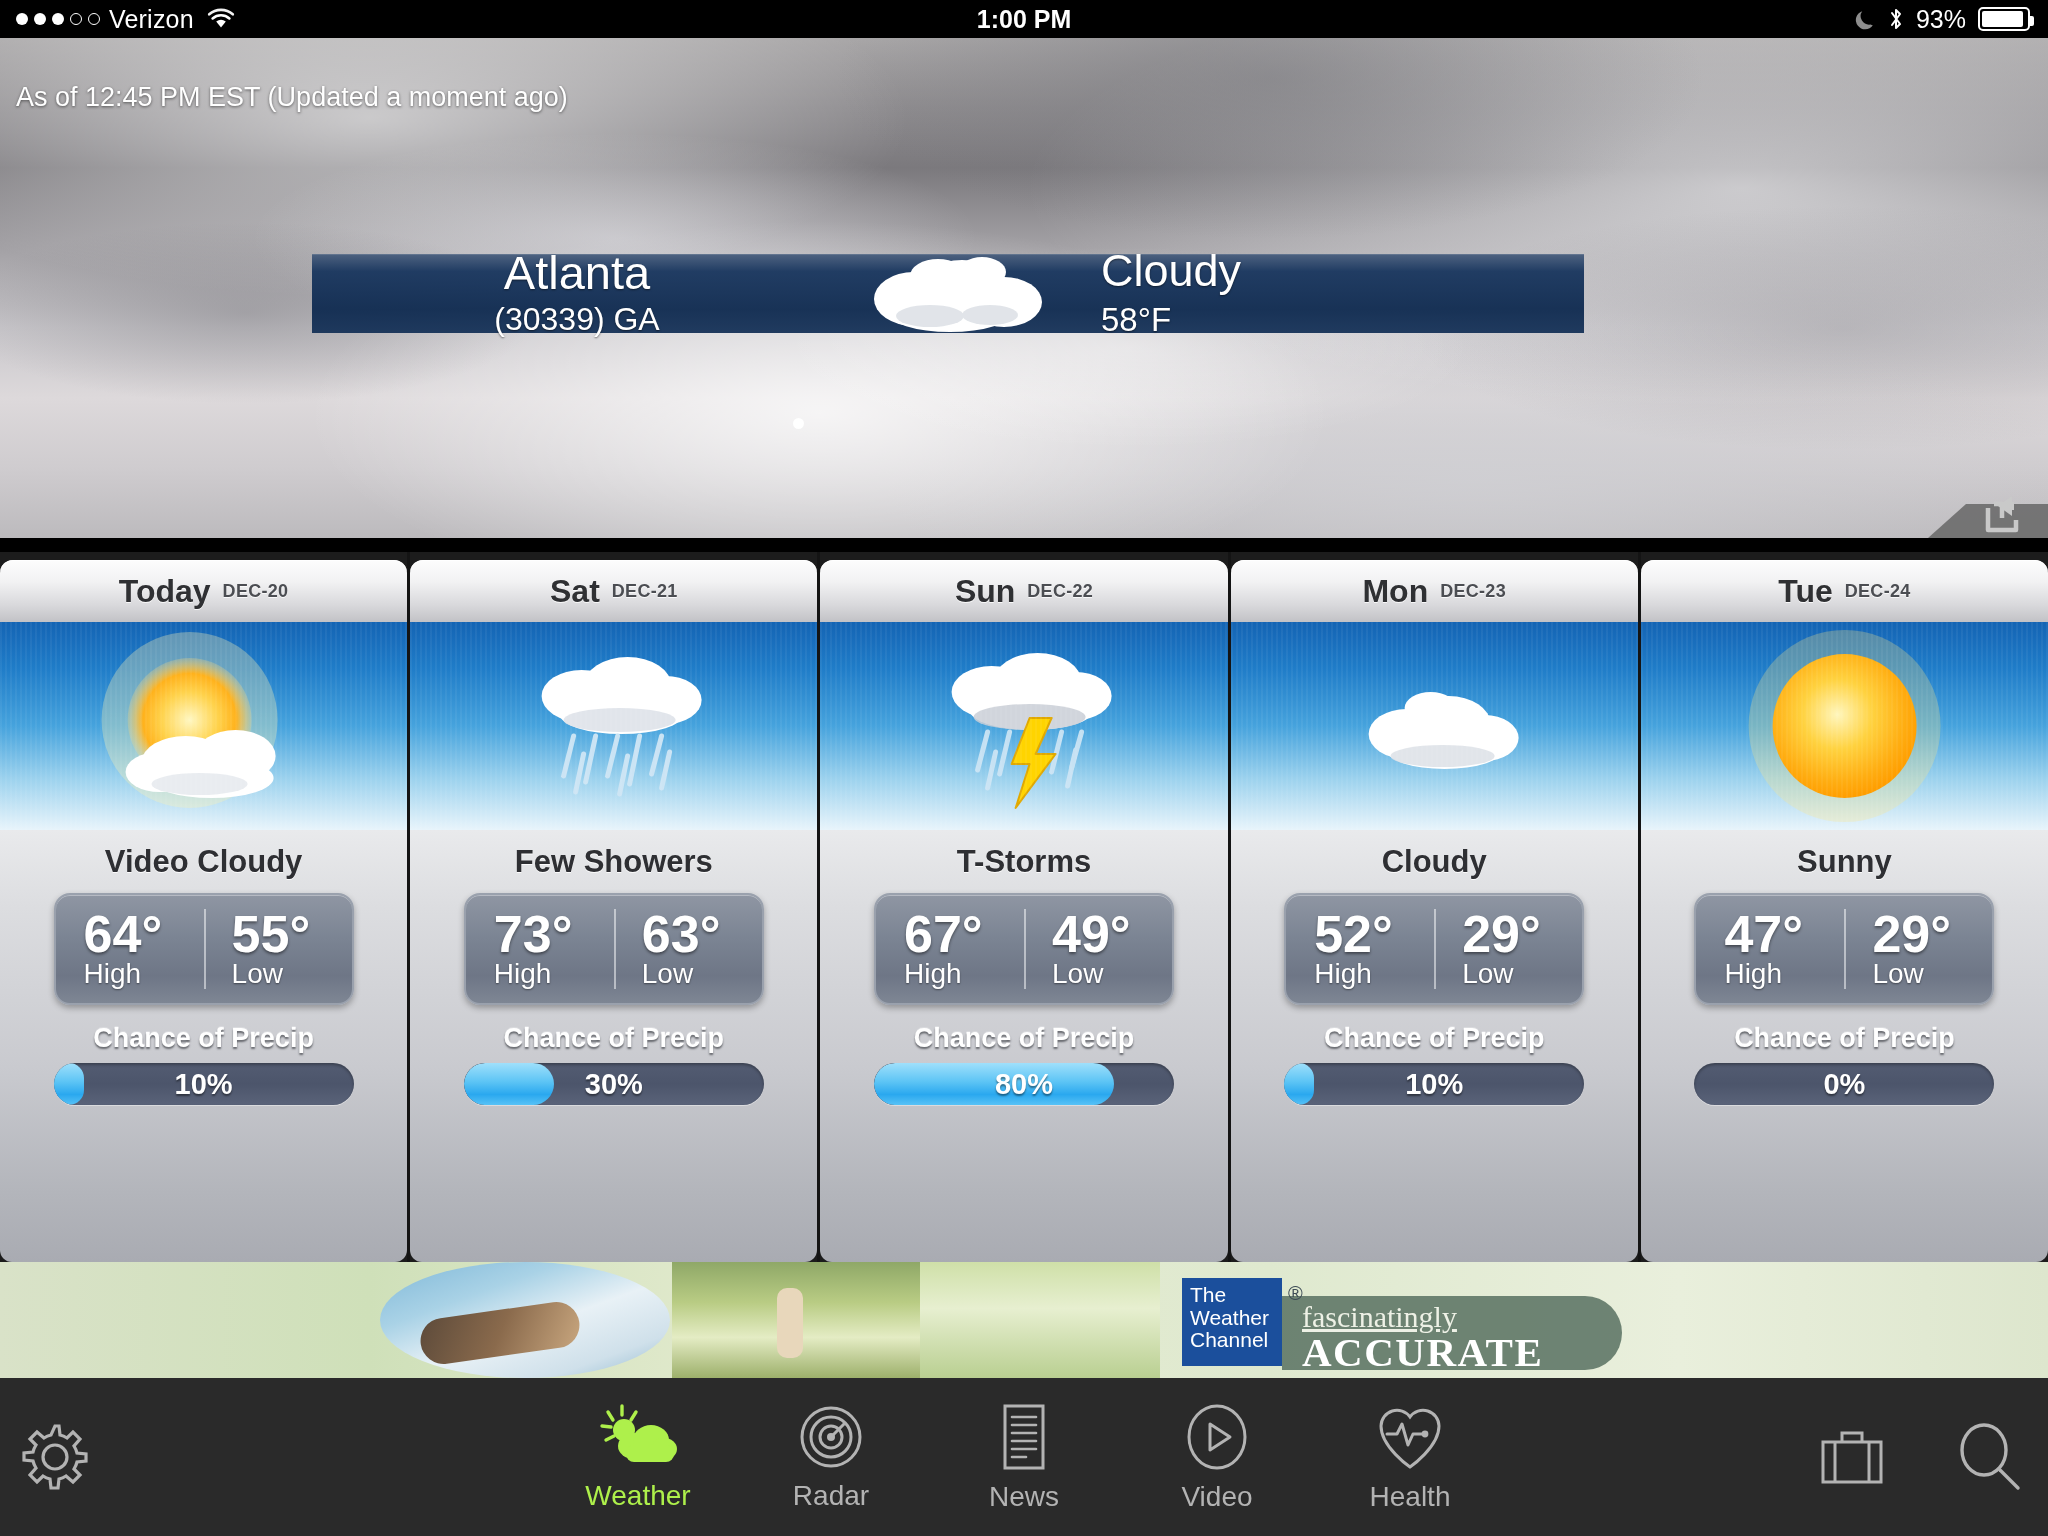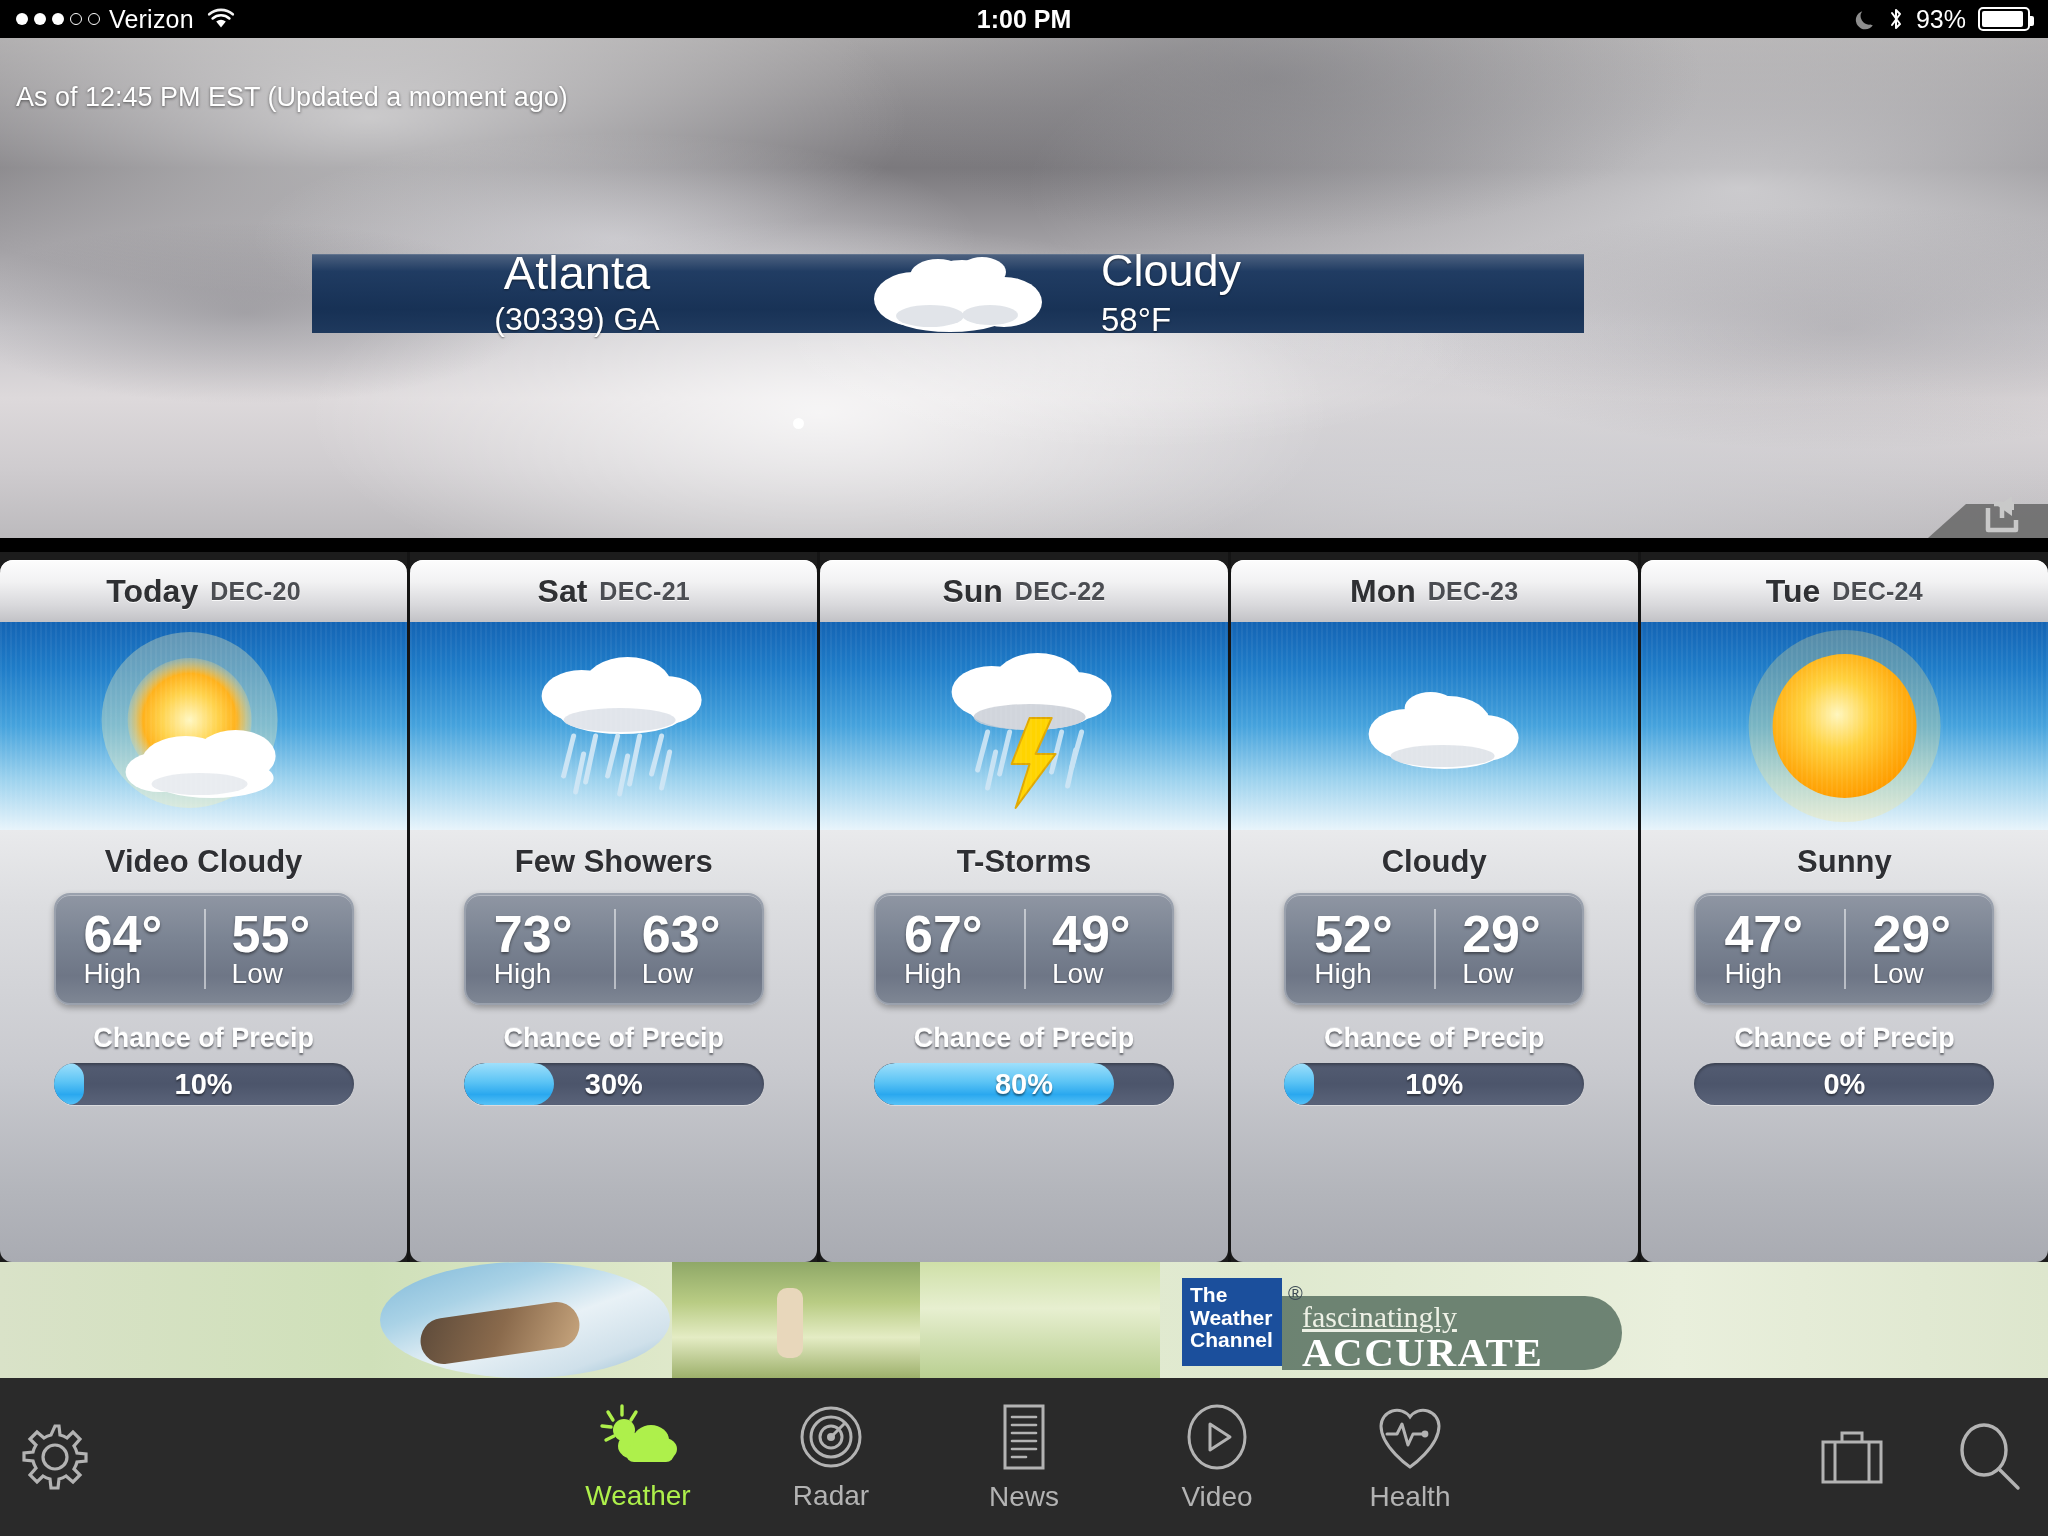--- a/index.html
+++ b/index.html
@@ -63,21 +63,21 @@
     background:#1c1c1c; display:flex; }
   .daycol { flex:1 1 0; position:relative; display:flex; flex-direction:column;
     border-right:3px solid #141414; }
   .daycol:last-child { border-right:none; }
   .day-head { height:62px; position:relative;
     background:linear-gradient(180deg,#fdfdfd 0%,#f2f2f3 35%,#d9d9dc 72%,#c2c2c6 100%);
     display:flex; align-items:center; justify-content:center; gap:12px;
     border-top-left-radius:13px; border-top-right-radius:13px;
     box-shadow:0 1px 0 rgba(255,255,255,.9) inset; margin:8px 0 0 0; }
   .day-name { font-size:32px; font-weight:bold; color:#2f3033; text-shadow:0 1px 0 rgba(255,255,255,.8); }
-  .day-date { font-size:25px; font-weight:bold; color:#4b4d52; letter-spacing:.3px;
+  .day-date { font-size:18px; font-weight:bold; color:#4b4d52; letter-spacing:.3px;
     text-shadow:0 1px 0 rgba(255,255,255,.8); }
   .sky { height:208px; position:relative; overflow:hidden;
     background:linear-gradient(180deg,#1464b4 0%,#1f7cc8 22%,#46a3dd 50%,#9ed3ee 76%,#e8f4fb 100%); }
   .sky:after { content:""; position:absolute; inset:0;
     background:repeating-linear-gradient(90deg, rgba(255,255,255,.05) 0 2px, rgba(0,0,0,0) 2px 5px); }
   .body { flex:1; position:relative;
     background:linear-gradient(180deg,#e9eaec 0%,#dcdde0 18%,#c9cacf 55%,#b3b5bb 84%,#a9abb2 100%);
     border-bottom-left-radius:12px; border-bottom-right-radius:12px;
     display:flex; flex-direction:column; align-items:center; padding-top:14px; }
   .cond { font-size:31px; font-weight:bold; color:#2e2f33; text-shadow:0 1px 0 rgba(255,255,255,.85); }
@@ -109,21 +109,21 @@
     background:linear-gradient(160deg,#7fb8d8 0%,#a9d2e6 30%,#e8f1f6 55%,#cfe0ea 80%,#8fb8cf 100%); }
   .ad-img1:after { content:""; position:absolute; left:40px; top:48px; width:160px; height:46px;
     border-radius:40px; background:linear-gradient(120deg,#5c4a3a,#8a6a4c 50%,#c9a77f); transform:rotate(-8deg); }
   .ad-img2 { position:absolute; left:672px; top:0; width:248px; height:116px; overflow:hidden;
     background:linear-gradient(180deg,#8fa867 0%,#b9cc84 35%,#e4ecc4 65%,#9db06b 100%); }
   .ad-img2:after { content:""; position:absolute; left:105px; top:26px; width:26px; height:70px;
     background:#e8d7bb; border-radius:10px; }
   .ad-img3 { position:absolute; left:920px; top:0; width:240px; height:116px;
     background:linear-gradient(180deg,#cfe0a8 0%,#e7efd0 40%,#b9cf91 100%); }
   .tw-logo { position:absolute; left:1182px; top:1278px; width:100px; height:88px; background:#1b4f9c;
-    color:#fff; font-size:21px; font-weight:bold; line-height:1.08; padding:6px 6px 0 8px; }
+    color:#fff; font-size:21px; font-weight:normal; line-height:1.08; padding:6px 6px 0 8px; }
   .tw-reg { position:absolute; left:1288px; top:1282px; color:#3c4b55; font-size:20px; }
   .tw-pill { position:absolute; left:1282px; top:1296px; width:340px; height:74px;
     background:rgba(92,116,100,.88); border-top-right-radius:38px; border-bottom-right-radius:38px; }
   .tw-fasc { position:absolute; left:1302px; top:1300px; color:#eef1e6; font-size:30px;
     font-family:"Liberation Serif", serif;text-decoration:underline; }
   .tw-acc { position:absolute; left:1302px; top:1328px; color:#fff; font-size:41px; font-weight:bold;
     letter-spacing:1.5px; font-family:"Liberation Serif", serif; }
 
   
   .tabbar { position:absolute; top:1378px; left:0; width:2048px; height:158px; background:#2a2a2a;

